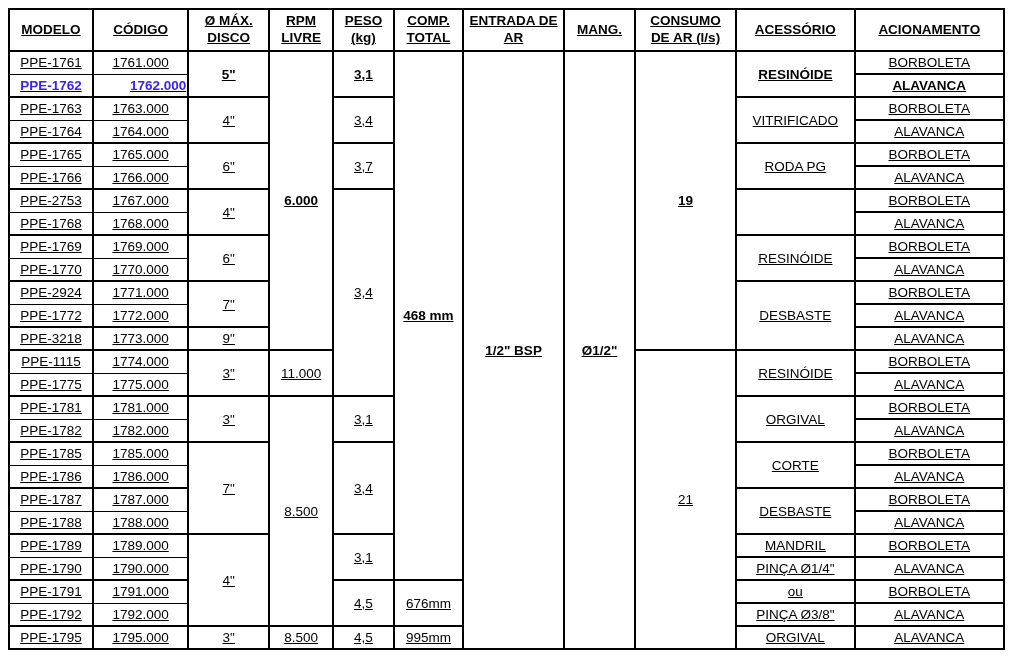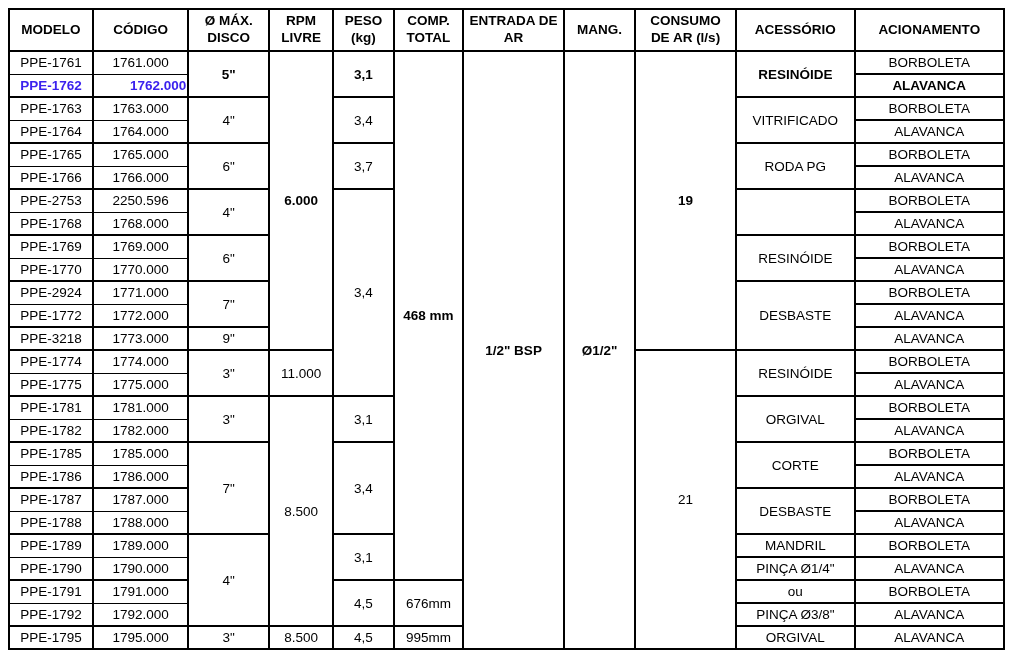--- a/index.html
+++ b/index.html
@@ -2,20 +2,21 @@
 <html><head>
 <meta charset="utf-8">
 <style>
   html, body { margin: 0; padding: 0; background: #ffffff; }
   body { width: 1013px; height: 664px; overflow: hidden; }
   .wrap { padding: 8px; }
   table.spec {
     border-collapse: collapse;
     table-layout: fixed;
     background: #ffffff;
+    text-decoration: underline;
   }
   .spec th, .spec td {
     border: 2px solid #000000;
     font-family: "Liberation Sans", sans-serif;
     text-align: center;
     vertical-align: middle;
     padding: 0 1px;
     overflow: hidden;
     background: #ffffff;
     color: #000000;
@@ -110,21 +111,21 @@
           <td rowspan="2" class="">RODA PG</td>
           <td class="">BORBOLETA</td>
         </tr>
         <tr>
           <td class="thin-top">PPE-1766</td>
           <td class="thin-top">1766.000</td>
           <td class="">ALAVANCA</td>
         </tr>
         <tr>
           <td class="thin-bottom">PPE-2753</td>
-          <td class="thin-bottom">2250.596</td>
+          <td class="thin-bottom">1767.000</td>
           <td rowspan="2" class="">4"</td>
           <td rowspan="9" class="">3,4</td>
           <td rowspan="2" class=""></td>
           <td class="">BORBOLETA</td>
         </tr>
         <tr>
           <td class="thin-top">PPE-1768</td>
           <td class="thin-top">1768.000</td>
           <td class="">ALAVANCA</td>
         </tr>
@@ -152,21 +153,21 @@
           <td class="thin-top">1772.000</td>
           <td class="">ALAVANCA</td>
         </tr>
         <tr>
           <td class="">PPE-3218</td>
           <td class="">1773.000</td>
           <td class="">9"</td>
           <td class="">ALAVANCA</td>
         </tr>
         <tr>
-          <td class="thin-bottom">PPE-1774</td>
+          <td class="thin-bottom">PPE-1115</td>
           <td class="thin-bottom">1774.000</td>
           <td rowspan="2" class="">3"</td>
           <td rowspan="2" class="">11.000</td>
           <td rowspan="13" class="">21</td>
           <td rowspan="2" class="">RESINÓIDE</td>
           <td class="">BORBOLETA</td>
         </tr>
         <tr>
           <td class="thin-top">PPE-1775</td>
           <td class="thin-top">1775.000</td>

